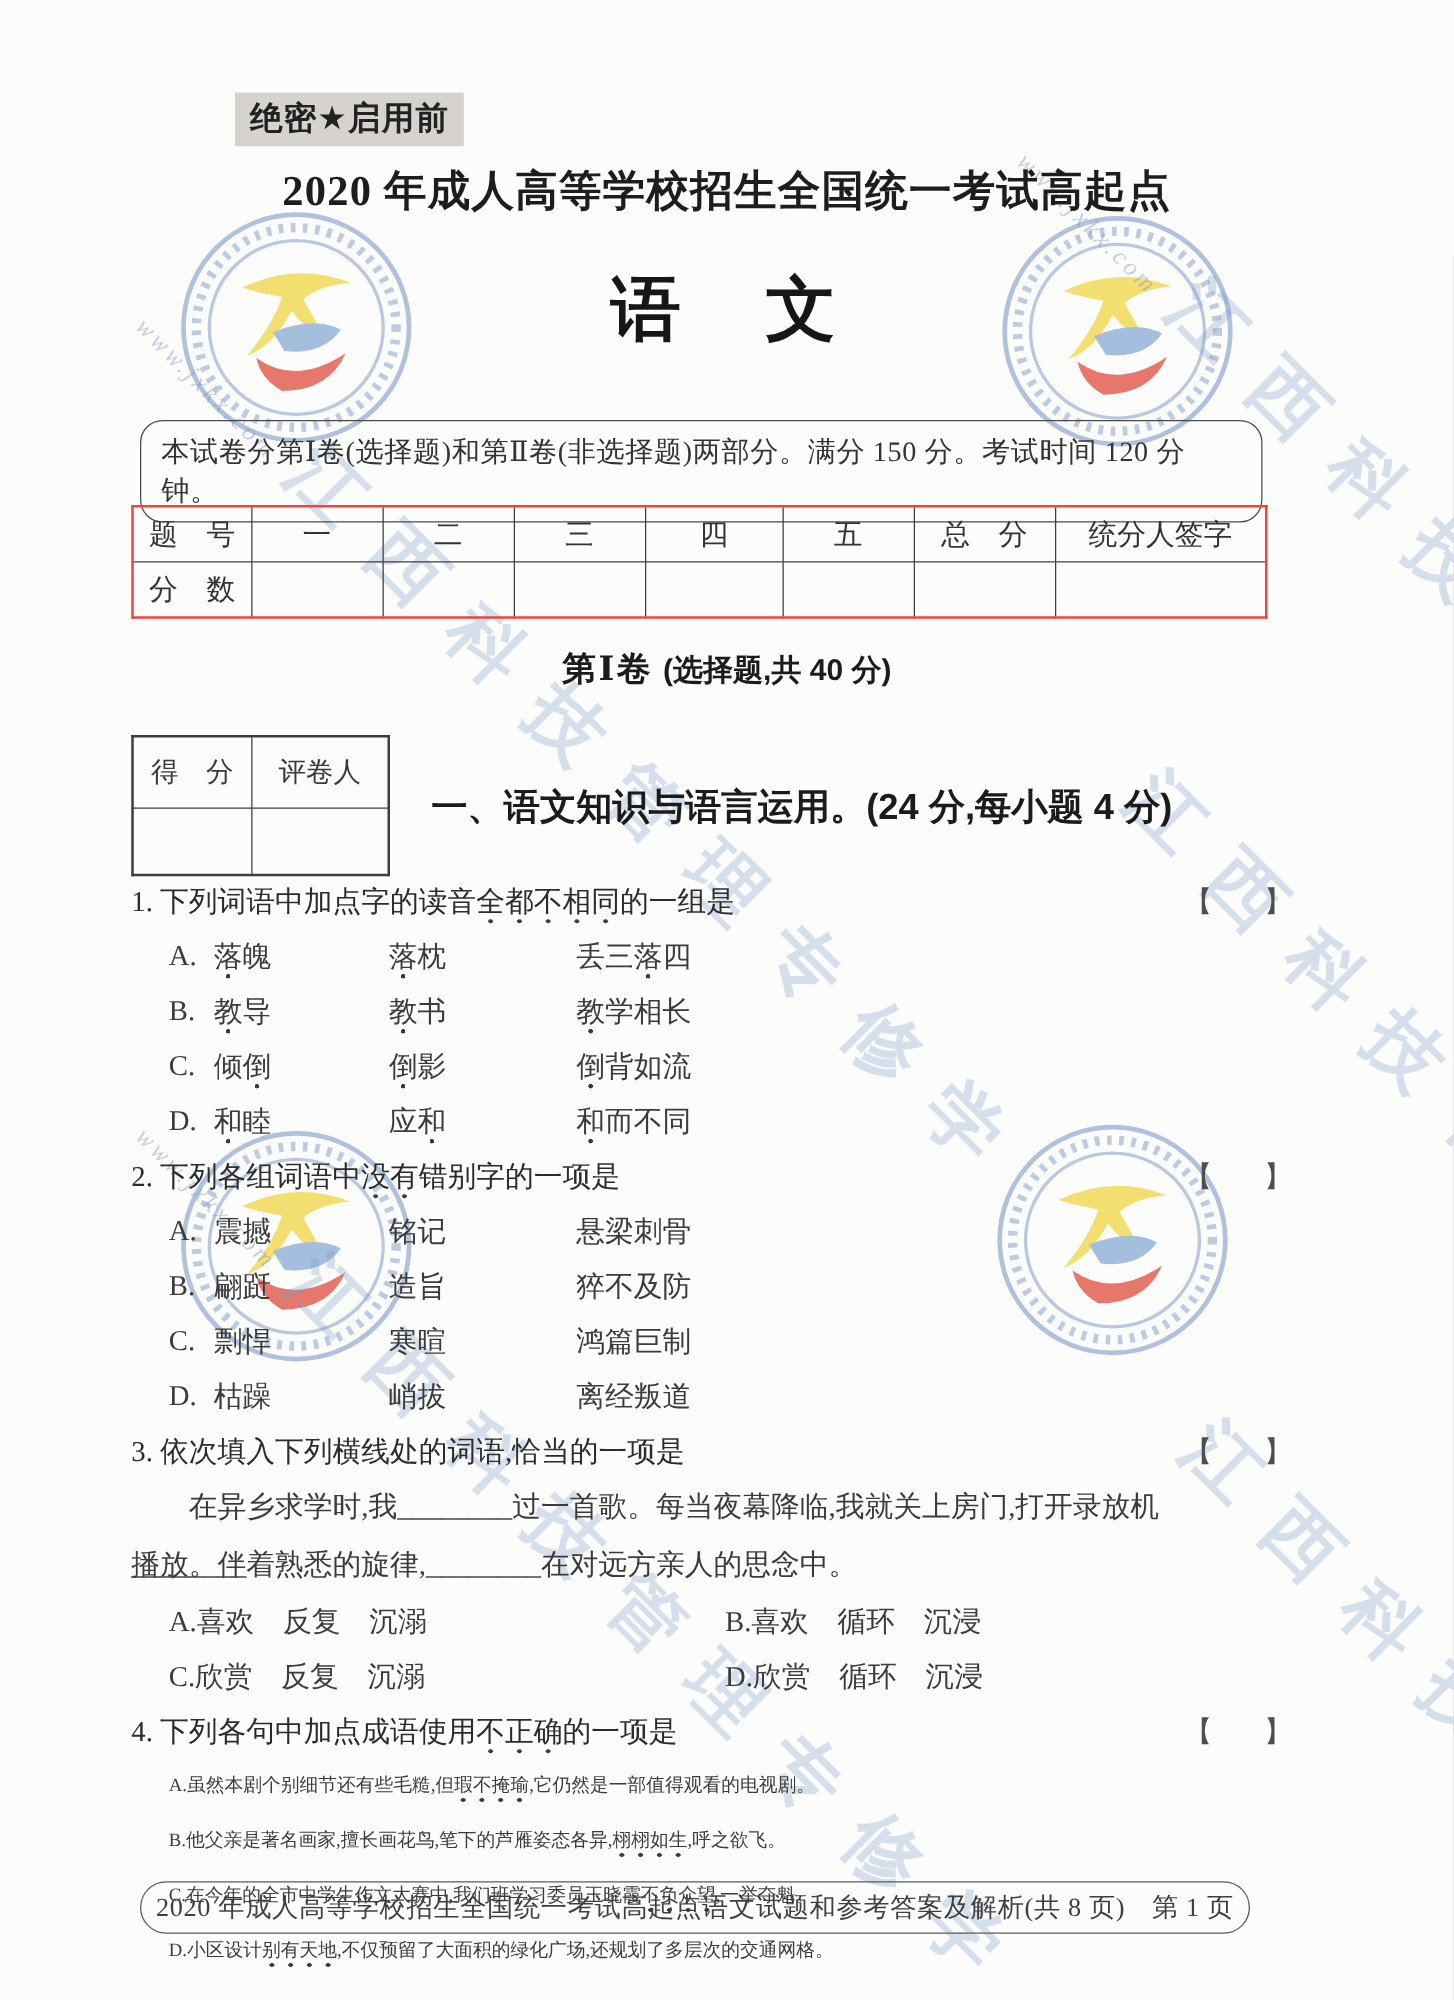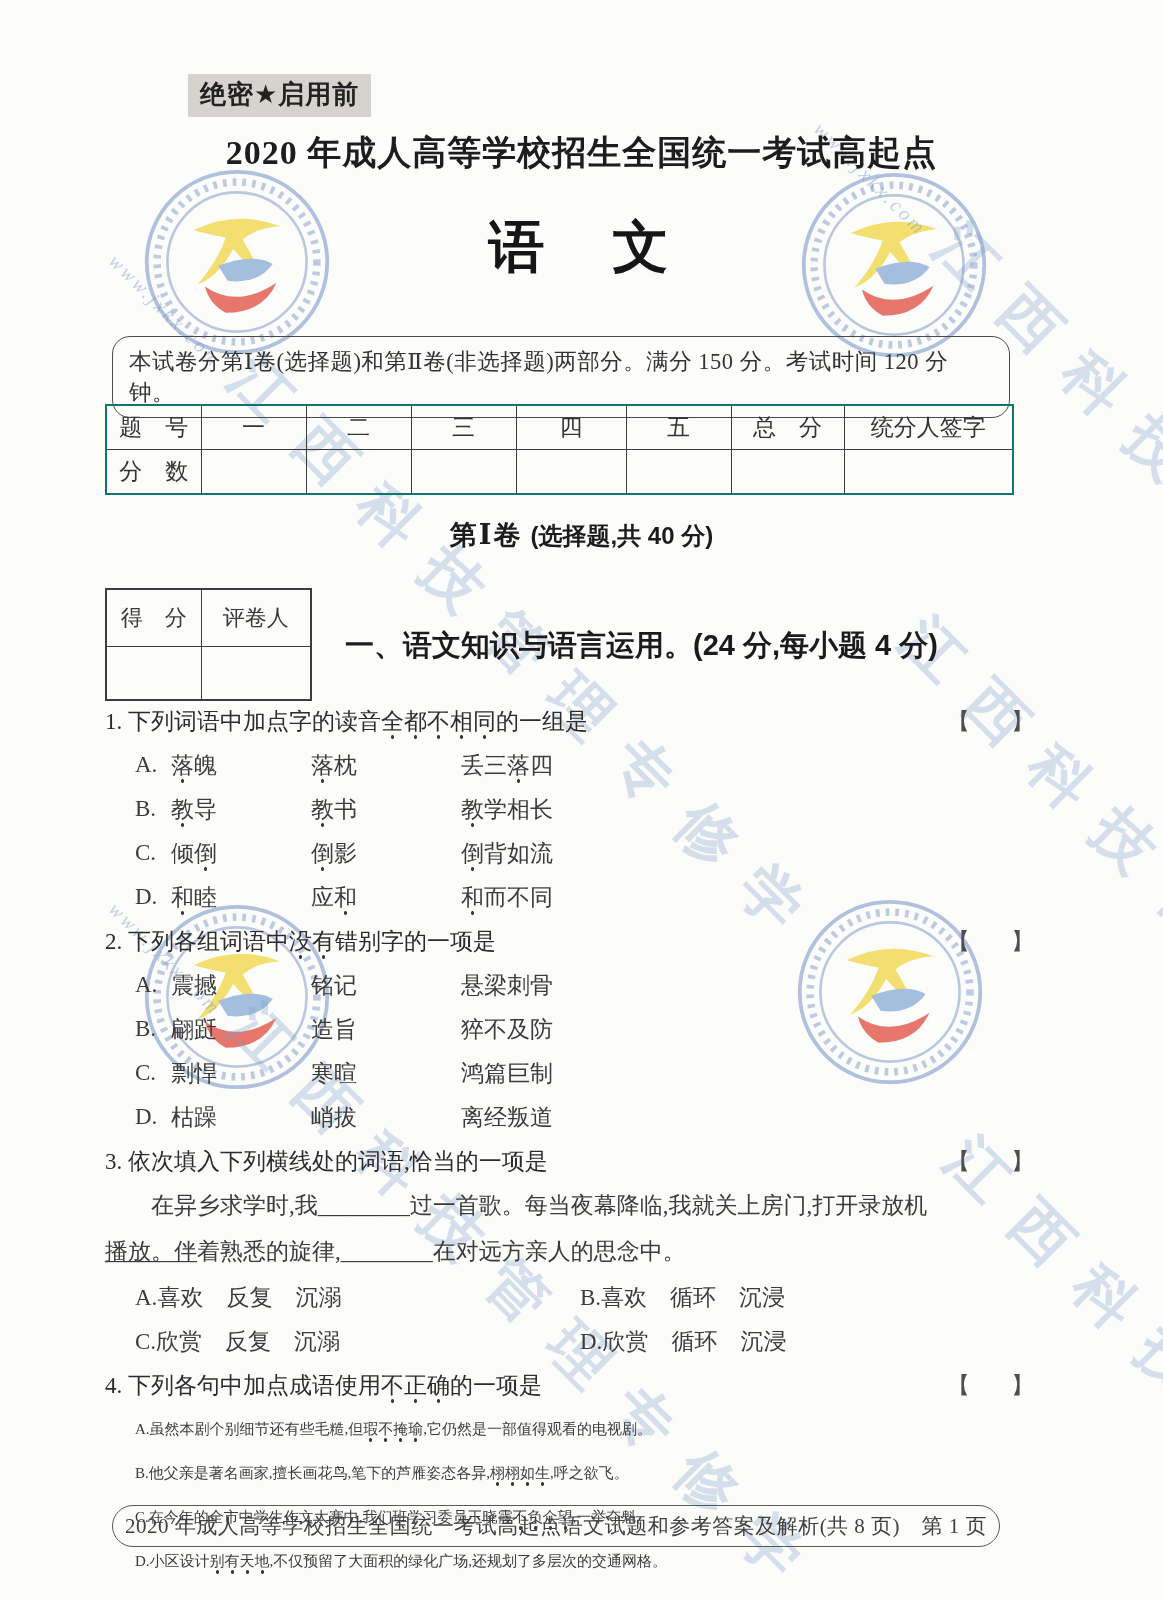--- a/index.html
+++ b/index.html
@@ -59,21 +59,21 @@
   }
 
   table.score{
     position:absolute; top:404px; left:105px;
     border-collapse:collapse; table-layout:fixed;
   }
   table.score td{
     border:1.3px solid #3c3c3c; height:43px; text-align:center;
     font-size:23px; color:#333; padding:0;
   }
-  table.score{border:2px solid #0f766e;}
+  table.score{border:2px solid #ef4444;}
 
   .part-heading{
     position:absolute; top:517px; left:0; width:100%; text-align:center; color:#1b1b1b;
   }
   .part-heading .main{font-size:27px; font-weight:bold; letter-spacing:2px;}
   .part-heading .sub{font-size:24px; font-weight:bold; margin-left:8px; font-family:"Liberation Sans","DejaVu Sans",sans-serif;}
 
   table.grader{
     position:absolute; top:588px; left:105px;
     border-collapse:collapse; table-layout:fixed; border:2px solid #3c3c3c;

